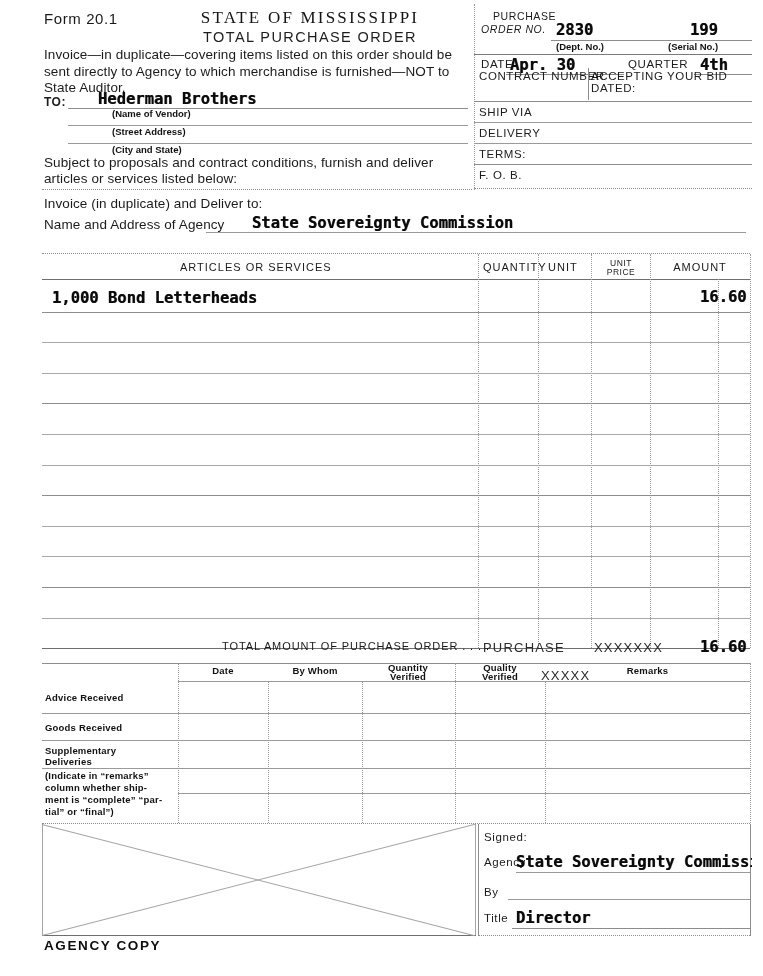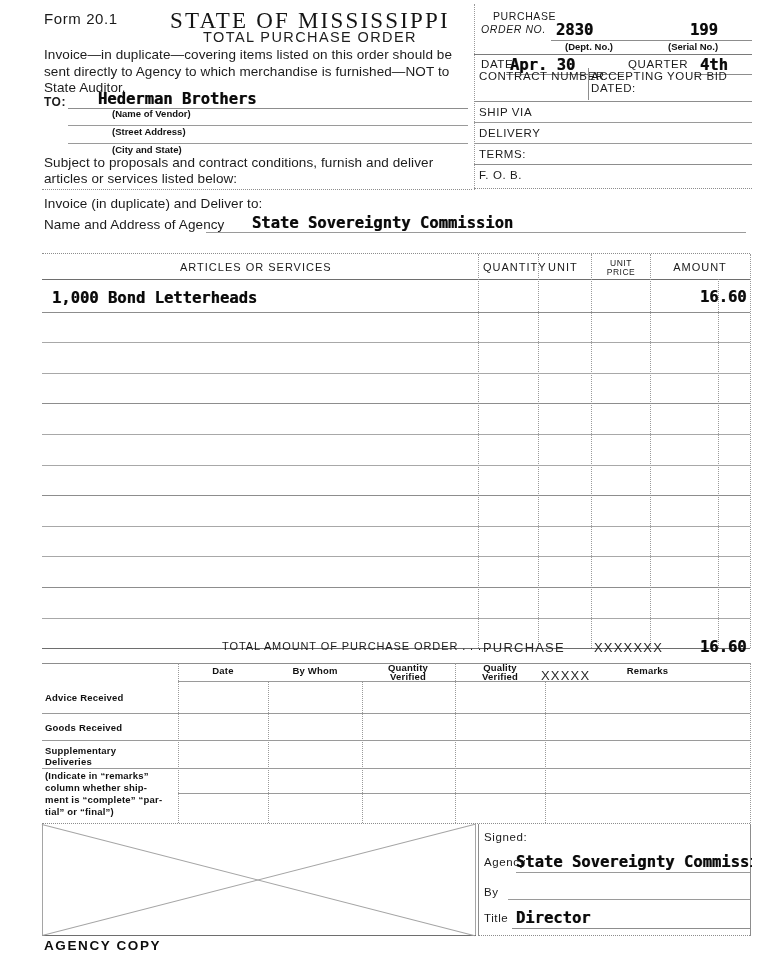--- a/index.html
+++ b/index.html
@@ -27,21 +27,21 @@
     font-family:"DejaVu Sans Mono", monospace;
     font-weight:bold;color:#0a0a0a;letter-spacing:0px;
     text-shadow:0.4px 0 0 rgba(0,0,0,.55), -0.4px 0 0 rgba(0,0,0,.25);
   }
   .tw-13{font-size:13px;}
   .tw-15{font-size:15.5px;}
 
   
   #title-main{
     font-family:"Liberation Serif", serif;
-    font-size:23px;letter-spacing:2.2px;color:#141414;
+    font-size:17px;letter-spacing:2.2px;color:#141414;
   }
   #title-sub{
     font-family:"Liberation Sans", sans-serif;
     font-size:14.5px;letter-spacing:1.4px;color:#1d1d1d;
   }
 
   .body-para{
     font-family:"Liberation Sans", sans-serif;
     font-size:13.5px;line-height:16.5px;color:#1b1b1b;
     letter-spacing:.1px;
@@ -104,21 +104,21 @@
   <div class="ln" style="left:206px;top:232px;width:540px;background:#9a9a9a;"></div>
   <div class="abs tw tw-15" style="left:252px;top:214px;">State Sovereignty Commission</div>
 
   <div class="vln-dot" style="left:474px;top:4px;height:186px;"></div>
 
   <div class="abs hdr-lbl hdr-lbl-sm" style="left:481px;top:10px;padding-left:12px;">PURCHASE</div>
   <div class="abs hdr-lbl hdr-lbl-sm" style="left:481px;top:23px;font-style:italic;">ORDER NO.</div>
 
   <div class="ln" style="left:551px;top:40px;width:125px;background:#8d8d8d;"></div>
   <div class="abs tw tw-15" style="left:556px;top:21px;">2830</div>
-  <div class="abs sublbl" style="left:556px;top:41px;margin-left:9px;">(Dept. No.)</div>
+  <div class="abs sublbl" style="left:556px;top:41px;">(Dept. No.)</div>
 
   <div class="ln" style="left:676px;top:40px;width:76px;background:#8d8d8d;"></div>
   <div class="abs tw tw-15" style="left:690px;top:21px;">199</div>
   <div class="abs sublbl" style="left:668px;top:41px;">(Serial No.)</div>
 
   <div class="ln" style="left:474px;top:54px;width:278px;background:#7a7a7a;"></div>
 
   <div class="abs hdr-lbl" style="left:481px;top:58px;">DATE</div>
   <div class="abs tw tw-15" style="left:510px;top:56px;">Apr. 30</div>
   <div class="ln" style="left:506px;top:74px;width:118px;background:#8d8d8d;"></div>

